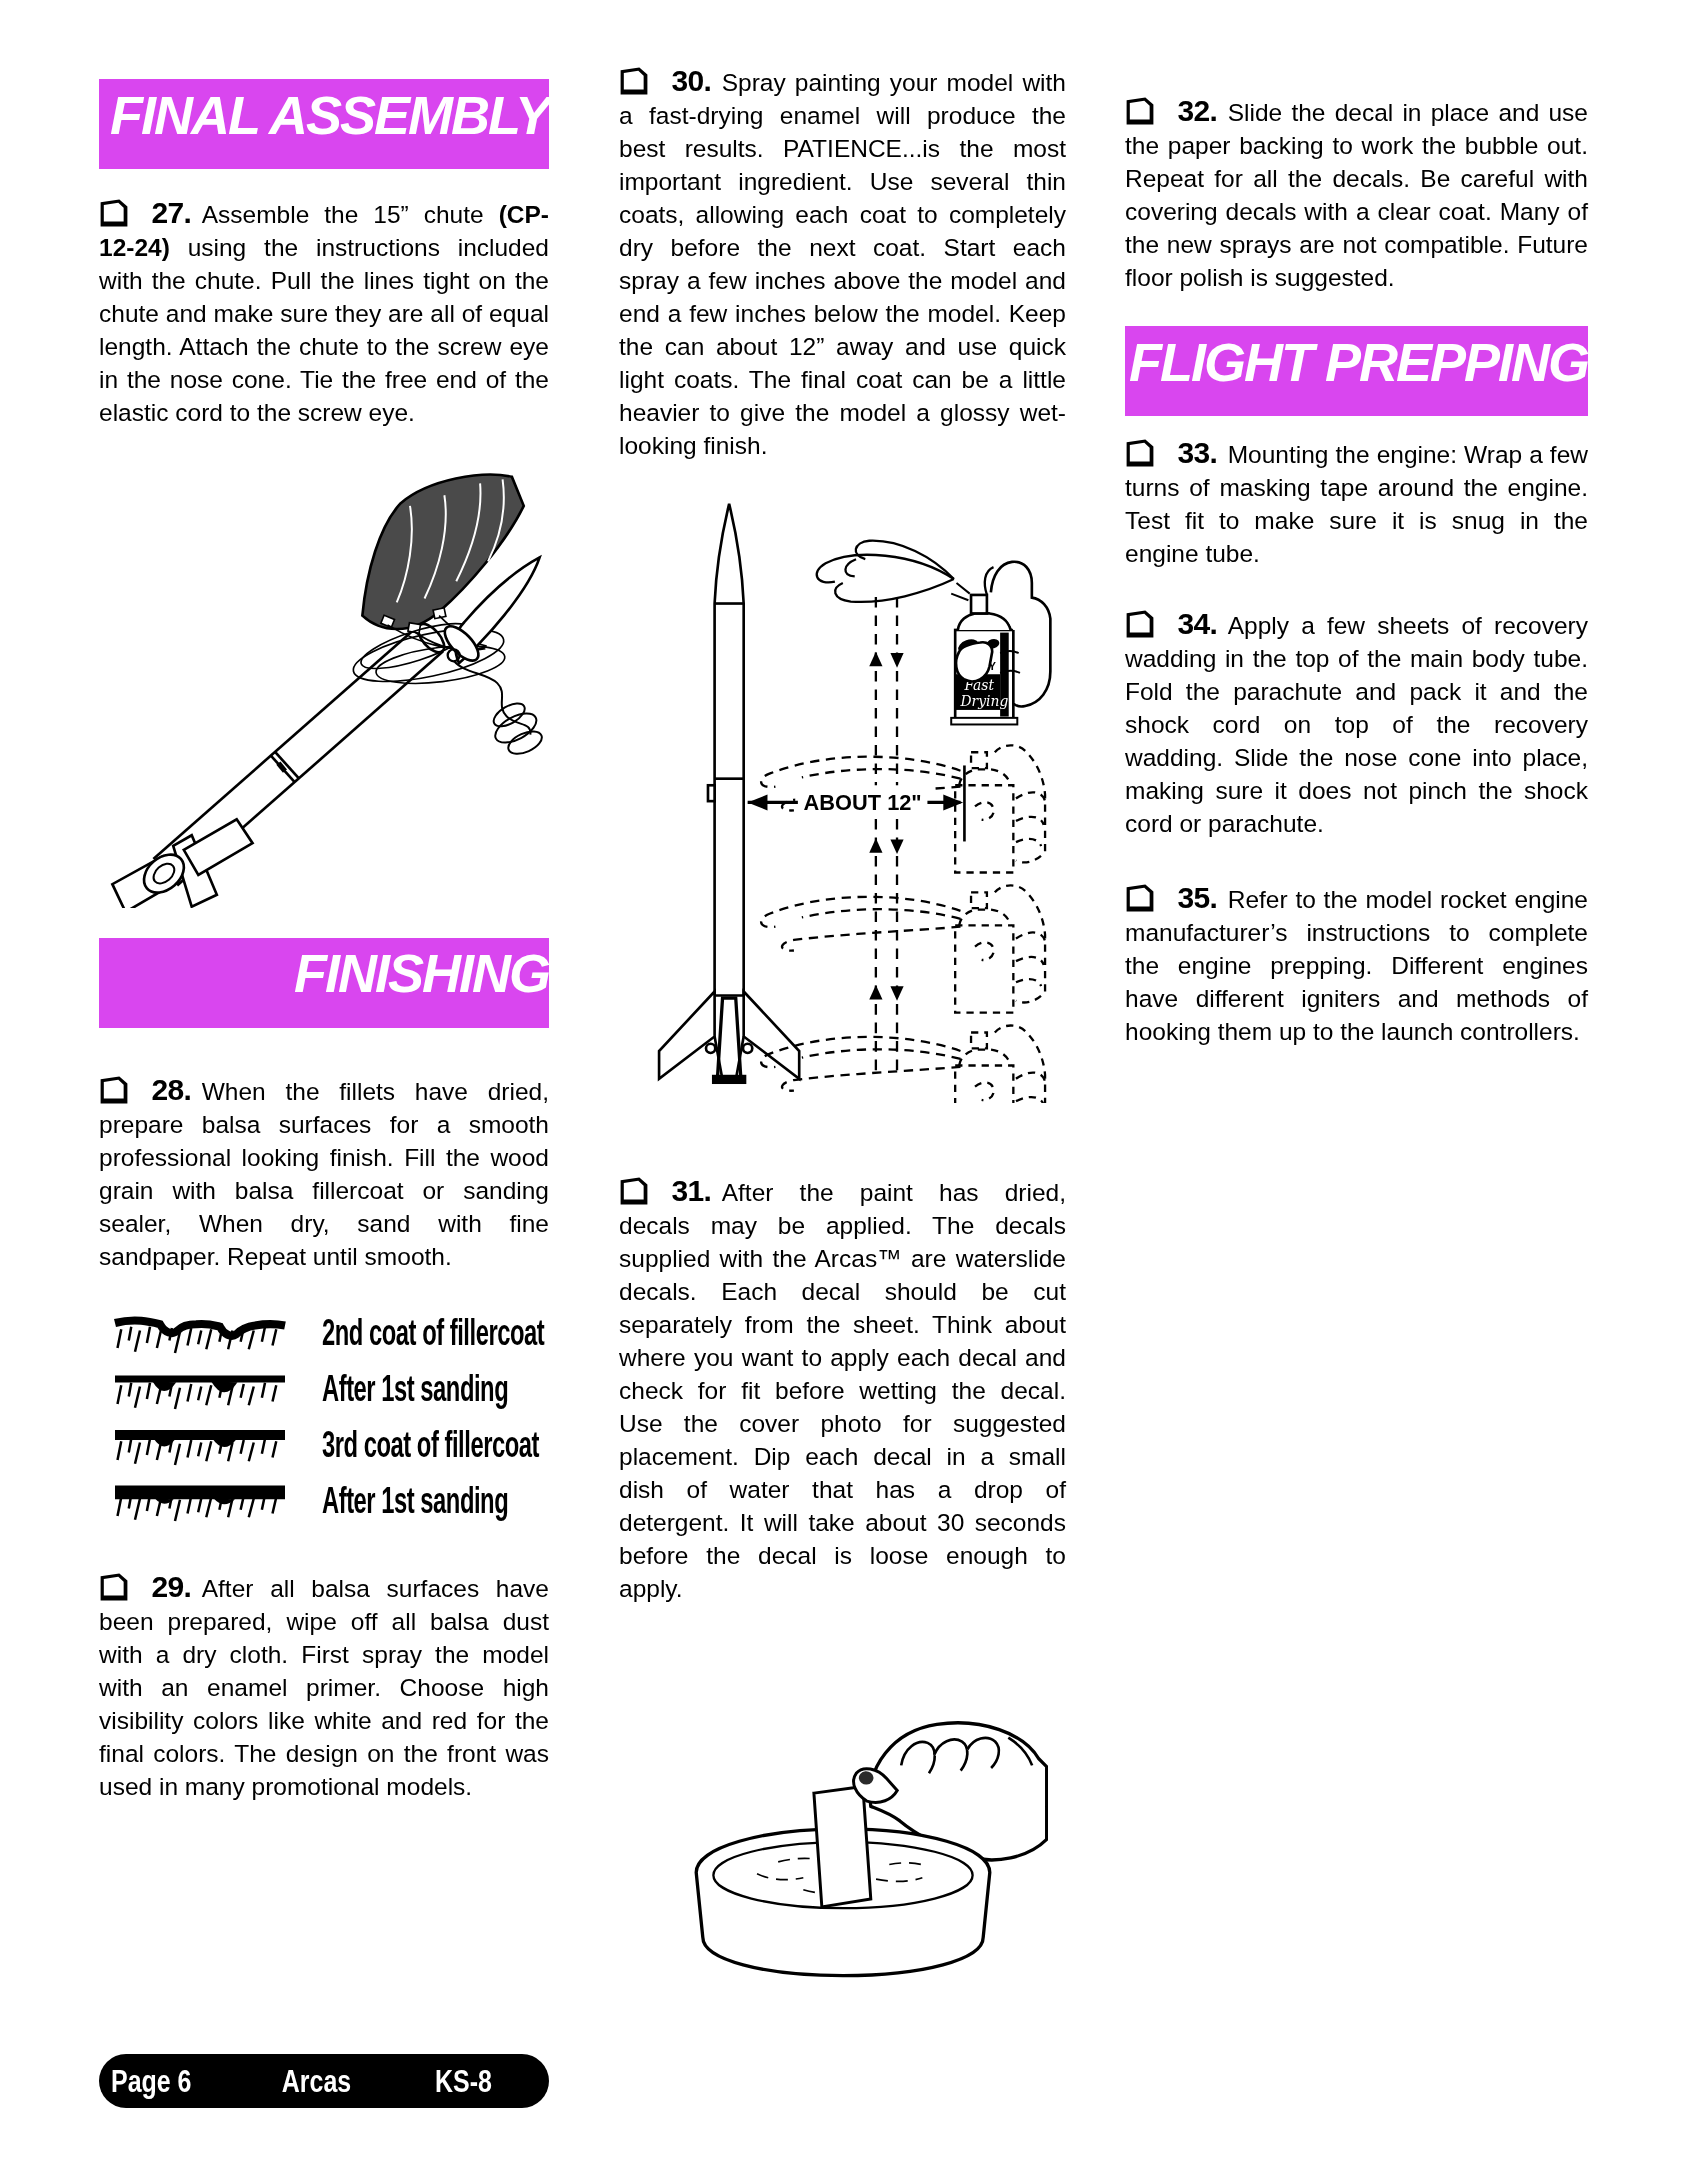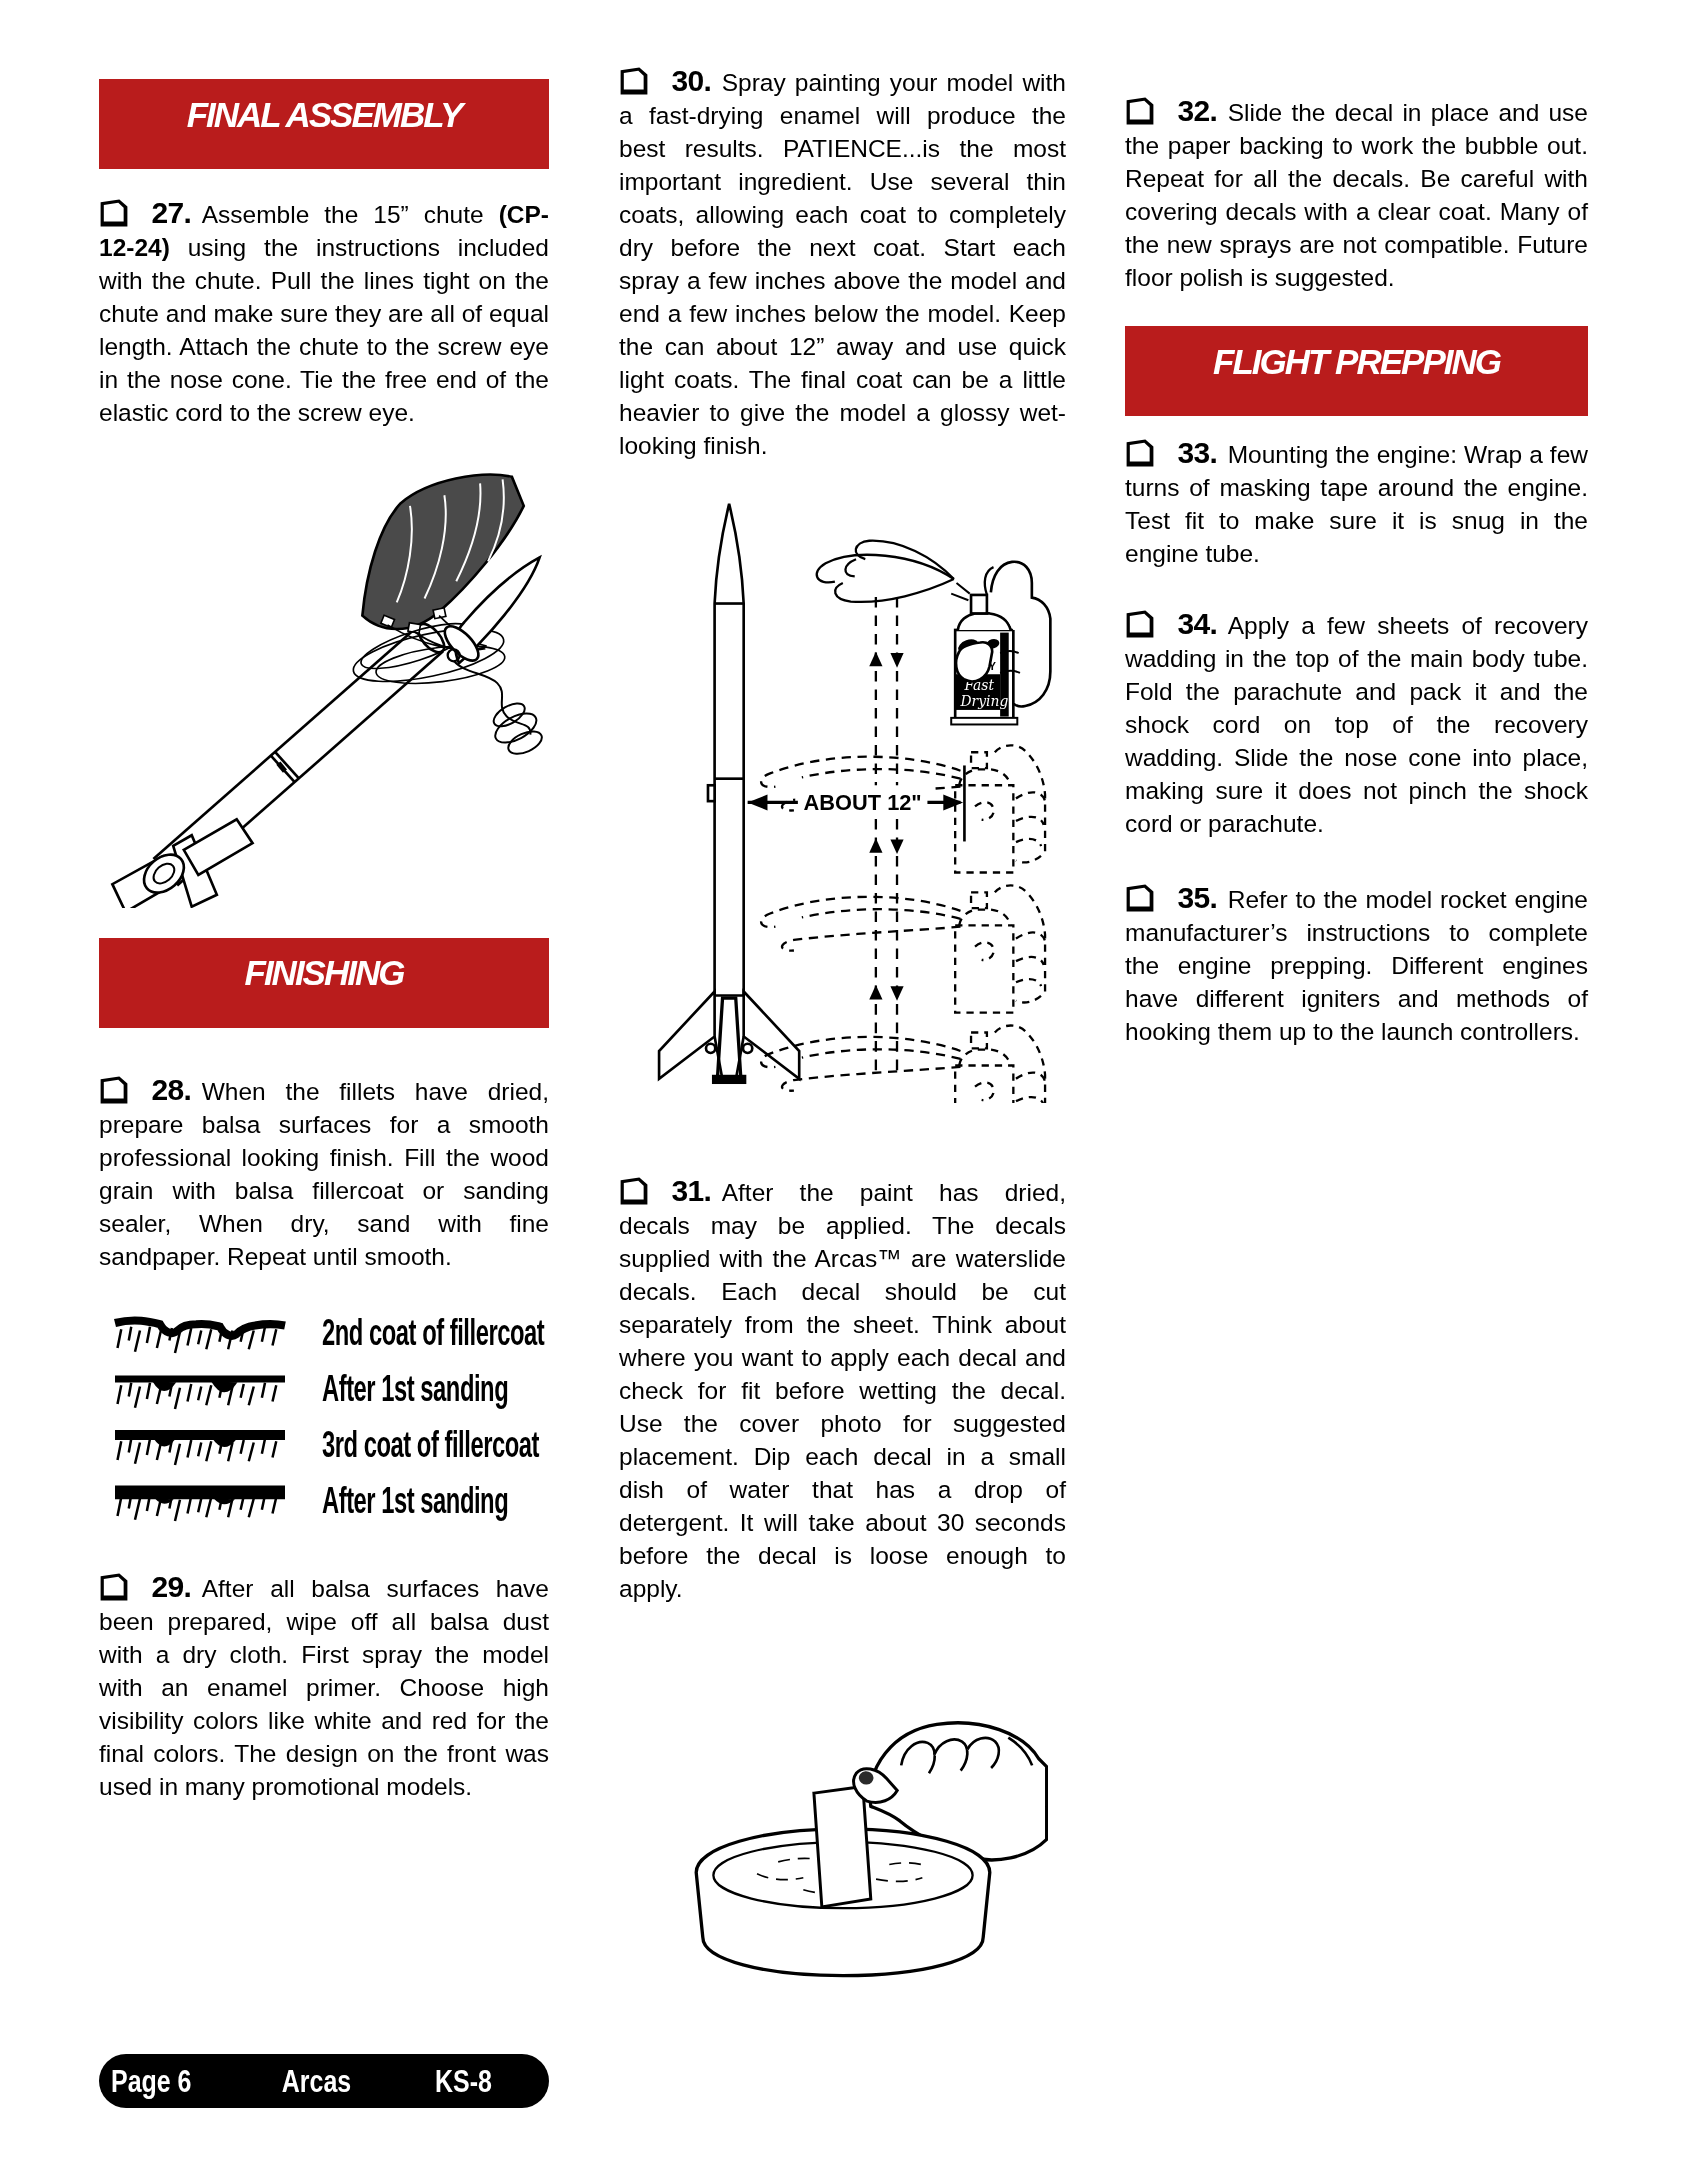--- a/index.html
+++ b/index.html
@@ -3,23 +3,23 @@
 <meta charset="utf-8">
 <style>
   html,body{margin:0;padding:0;background:#888;}
   #page{position:relative;width:1687px;height:2183px;background:#ffffff;
         font-family:"Liberation Sans",sans-serif;color:#000;overflow:hidden;}
   .col{position:absolute;top:0;}
   #col-left{left:99px;width:450px;}
   #col-mid{left:619px;width:447px;}
   #col-right{left:1125px;width:463px;}
 
-  .hdr{background:#b91c1c;color:#fff;height:90px;display:flex;align-items:flex-start;
-       justify-content:center;padding-top:6.6px;box-sizing:border-box;
-       font-weight:bold;font-style:italic;font-size:35px;line-height:58px;letter-spacing:-2px;
+  .hdr{background:#d946ef;color:#fff;height:90px;display:flex;align-items:flex-start;
+       justify-content:flex-end;padding-top:6.6px;box-sizing:border-box;
+       font-weight:bold;font-style:italic;font-size:54px;line-height:58px;letter-spacing:-2px;
        white-space:nowrap;}
   .step{margin:0;font-size:24.5px;line-height:33px;text-align:justify;}
   .step .num{font-weight:bold;font-size:30px;margin-right:10.6px;letter-spacing:-0.7px;}
   .cbx{display:inline-block;margin-right:22.5px;vertical-align:-5.3px;}
   .cbx svg{width:30px;height:30px;display:block;}
   .pn{font-weight:bold;}
 
   .fillrows{margin-top:32px;}
   .fillrow{display:flex;align-items:center;height:56px;}
   .fillrow svg{width:180px;height:50px;flex:0 0 auto;margin-left:10.6px;}

